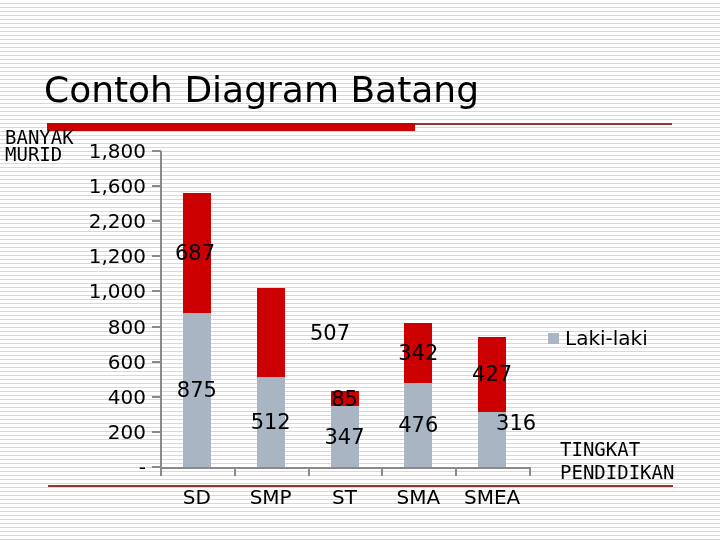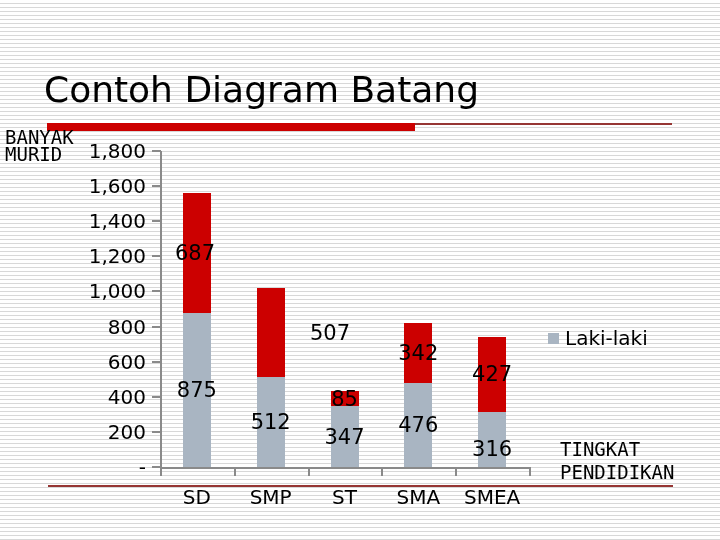--- a/index.html
+++ b/index.html
@@ -37,21 +37,21 @@
   <div class="y-axis-title mono">
     <div>BANYAK</div>
     <div>MURID</div>
   </div>
 
   <div id="chart">
       <div class="ytick-label" style="top: 139px;">1,800</div>
       <div class="ytick-mark" style="top: 150px;"></div>
       <div class="ytick-label" style="top: 174.111px;">1,600</div>
       <div class="ytick-mark" style="top: 185.111px;"></div>
-      <div class="ytick-label" style="top: 209.222px;">1,400</div>
+      <div class="ytick-label" style="top: 209.222px;">2,200</div>
       <div class="ytick-mark" style="top: 220.222px;"></div>
       <div class="ytick-label" style="top: 244.333px;">1,200</div>
       <div class="ytick-mark" style="top: 255.333px;"></div>
       <div class="ytick-label" style="top: 279.444px;">1,000</div>
       <div class="ytick-mark" style="top: 290.444px;"></div>
       <div class="ytick-label" style="top: 314.556px;">800</div>
       <div class="ytick-mark" style="top: 325.556px;"></div>
       <div class="ytick-label" style="top: 349.667px; text-align: right;">600</div>
       <div class="ytick-mark" style="top: 360.667px;"></div>
       <div class="ytick-label" style="top: 384.778px;">400</div>
@@ -84,21 +84,21 @@
       <div class="bar-label" style="left: 284.5px; top: 424.541px;">347</div>
       <div class="xcat-label" style="left: 289.5px;">ST</div>
       <div class="bar-seg" style="left: 404.3px; top: 383.436px; height: 83.5644px; background: rgb(169, 181, 194);"></div>
       <div class="bar-seg" style="left: 404.3px; top: 323.396px; height: 60.04px; background: rgb(204, 0, 0);"></div>
       <div class="bar-label" style="left: 358.3px; top: 341.416px;">342</div>
       <div class="bar-label" style="left: 358.3px; top: 413.218px;">476</div>
       <div class="xcat-label" style="left: 363.3px;">SMA</div>
       <div class="bar-seg" style="left: 478.1px; top: 411.524px; height: 55.4756px; background: rgb(169, 181, 194);"></div>
       <div class="bar-seg" style="left: 478.1px; top: 336.562px; height: 74.9622px; background: rgb(204, 0, 0);"></div>
       <div class="bar-label" style="left: 432.1px; top: 362.043px;">427</div>
-      <div class="bar-label" style="left: 432.1px; top: 437px;">316</div>
+      <div class="bar-label" style="left: 432.1px; top: 411px; padding-left: 24px;">316</div>
       <div class="xcat-label" style="left: 437.1px;">SMEA</div>
     </div>
 
   <div class="legend-item" style="top:328px">
     <span class="swatch" style="background: rgb(169, 181, 194);"></span>
     <span>Laki-laki</span>
   </div>
 
   <div class="x-axis-title mono">
     <div>TINGKAT</div>

